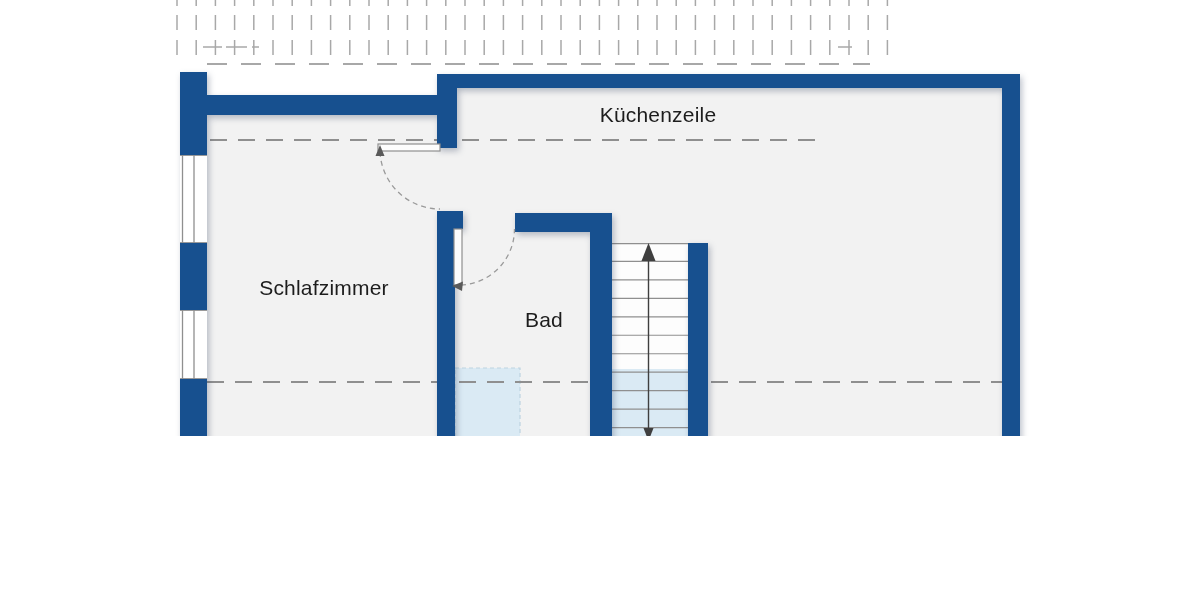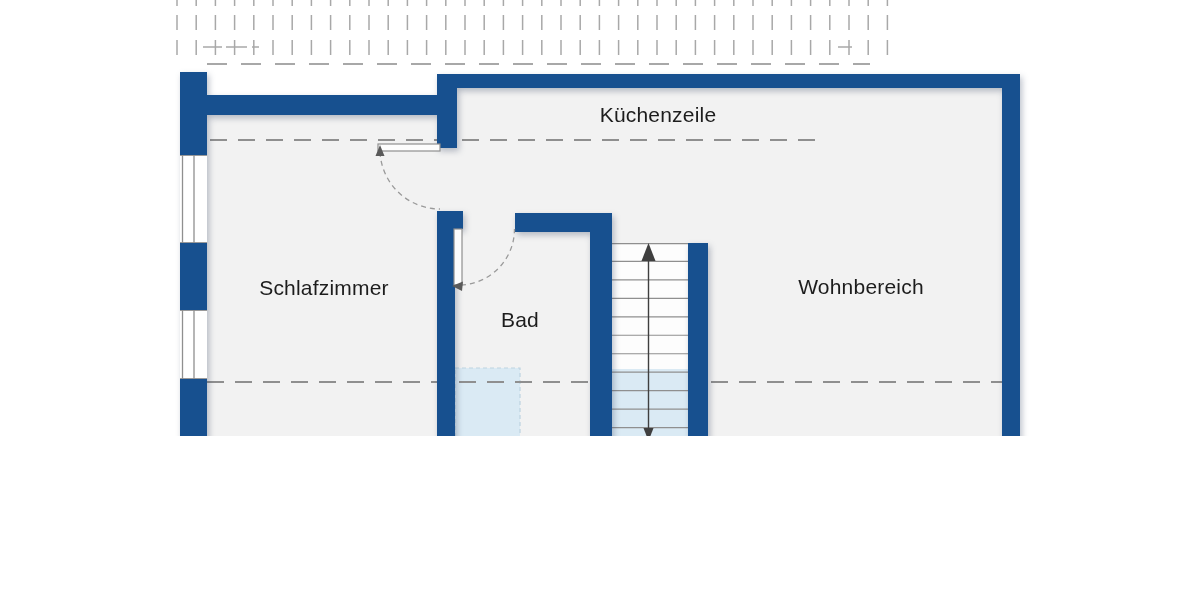--- a/index.html
+++ b/index.html
@@ -25,21 +25,21 @@
   .winrect{fill:#ffffff;}
   .winline{stroke:#8f8f8f;stroke-width:1.3;}
   .wincap{stroke:#9a9a9a;stroke-width:1;}
   .leaf{fill:#fdfdfd;stroke:var(--door);stroke-width:1.2;}
   .swing{stroke:#9a9a9a;stroke-width:1.3;stroke-dasharray:5 4;fill:none;}
   .doorarrow{fill:#5a5a5a;}
   .room-label{position:absolute;transform:translateX(-50%);font-size:21px;line-height:23px;
               color:var(--label);white-space:nowrap;letter-spacing:0.2px;}
   .lbl-kueche{left:658px;top:103px;}
   .lbl-schlaf{left:324px;top:276px;}
-  .lbl-bad{left:520px;top:308px;}
+  .lbl-bad{left:544px;top:308px;}
   .lbl-wohn{left:861px;top:275px;}
 </style>
 </head>
 <body>
 
 <div class="screen">
   <svg class="plan-svg" viewBox="0 0 1200 600">
 
     <g id="hatch-top">
         <line x1="177" y1="0" x2="177" y2="6" class="tick"></line>
@@ -388,14 +388,13 @@
     <g>
       <path class="swing" d="M461,285 A56,56 0 0 0 514.5,229"></path>
       <rect class="leaf" x="454" y="229" width="8" height="56"></rect>
       <polygon class="doorarrow" points="452,286 463,281.5 462,291"></polygon>
     </g>
   </svg>
 
   <div class="room-label lbl-kueche">Küchenzeile</div>
   <div class="room-label lbl-schlaf">Schlafzimmer</div>
   <div class="room-label lbl-bad">Bad</div>
-  <div class="room-label lbl-wohn">Wohnbereich</div>
 </div>
 
 </body></html>

